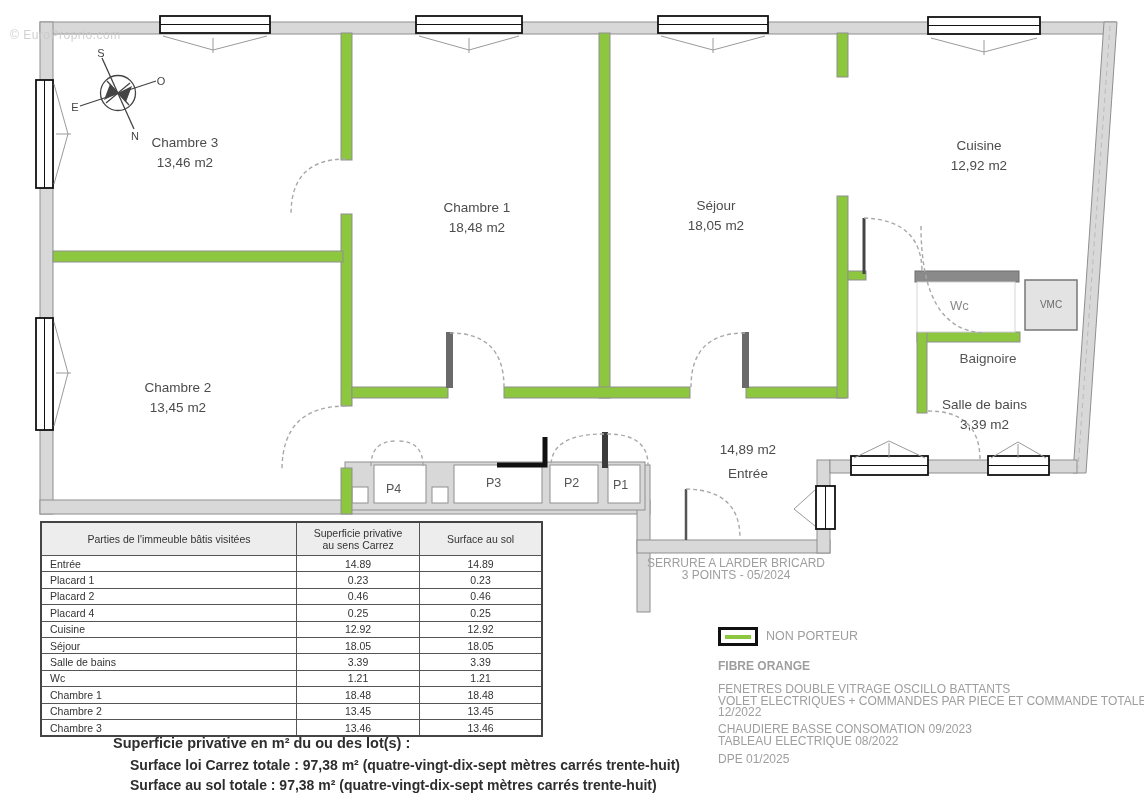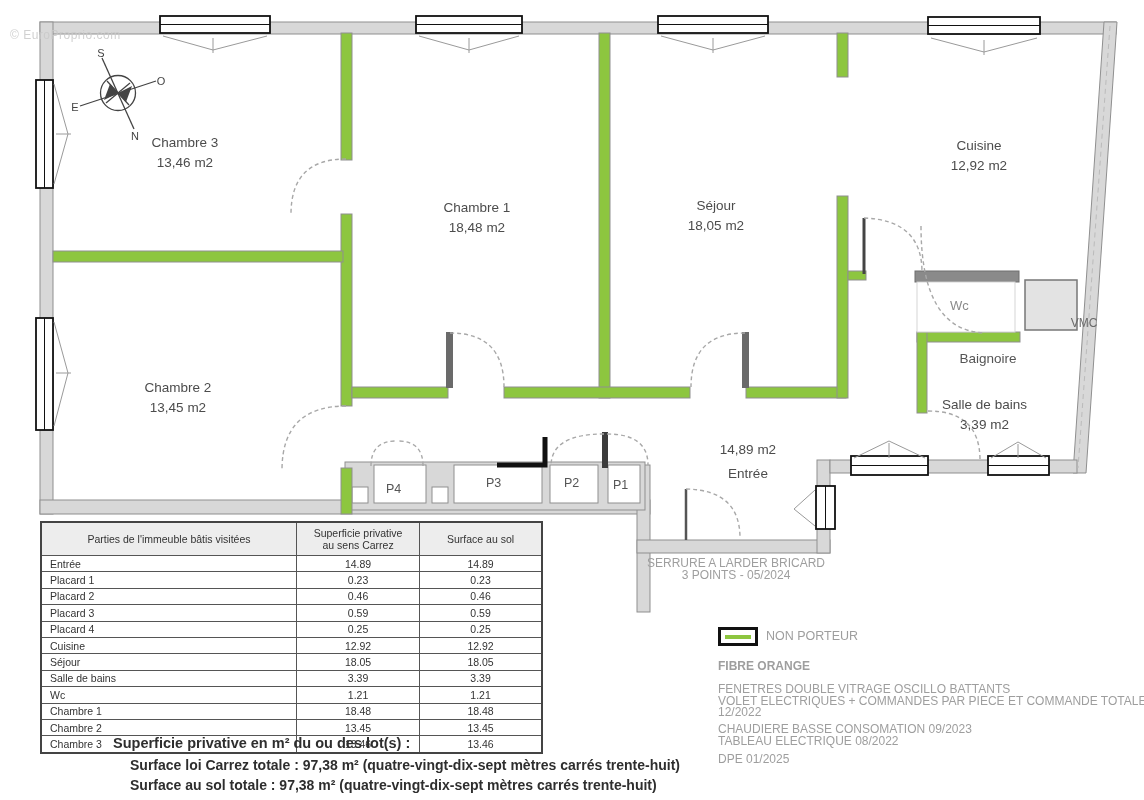--- a/index.html
+++ b/index.html
@@ -172,21 +172,21 @@
   </div>
   <div class="room-label" style="left:929px;top:136px;width:100px;">
     <span>Cuisine</span>
     <span class="area">12,92 m2</span>
   </div>
   <div class="room-label" style="left:128px;top:378px;width:100px;">
     <span>Chambre 2</span>
     <span class="area">13,45 m2</span>
   </div>
   <div class="small-label" style="left:950px;top:298px;font-size:13px;">Wc</div>
-  <div class="small-label" style="left:1027px;top:316px;width:48px;text-align:center;font-size:12px;color:#6a6a6a;margin-left:33px;">VMC</div>
+  <div class="small-label" style="left:1027px;top:299px;width:48px;text-align:center;font-size:10px;color:#6a6a6a;">VMC</div>
   <div class="room-label" style="left:938px;top:349px;width:100px;color:#555;">Baignoire</div>
   <div class="room-label" style="left:922px;top:395px;width:125px;">
     <span>Salle de bains</span>
     <span class="area">3,39 m2</span>
   </div>
   <div class="room-label" style="left:698px;top:438px;width:100px;line-height:1.8;">
     <span class="area">14,89 m2</span>
     <span>Entrée</span>
   </div>
   <div class="p-label" style="left:386px;top:482px;">P4</div>
@@ -212,25 +212,20 @@
           <td class="name">Placard 1</td>
           <td class="val">0.23</td>
           <td class="val">0.23</td>
         </tr>
       <tr>
           <td class="name">Placard 2</td>
           <td class="val">0.46</td>
           <td class="val">0.46</td>
         </tr>
       <tr>
-          <td class="name">Placard 3</td>
-          <td class="val">0.59</td>
-          <td class="val">0.59</td>
-        </tr>
-      <tr>
           <td class="name">Placard 4</td>
           <td class="val">0.25</td>
           <td class="val">0.25</td>
         </tr>
       <tr>
           <td class="name">Cuisine</td>
           <td class="val">12.92</td>
           <td class="val">12.92</td>
         </tr>
       <tr>

